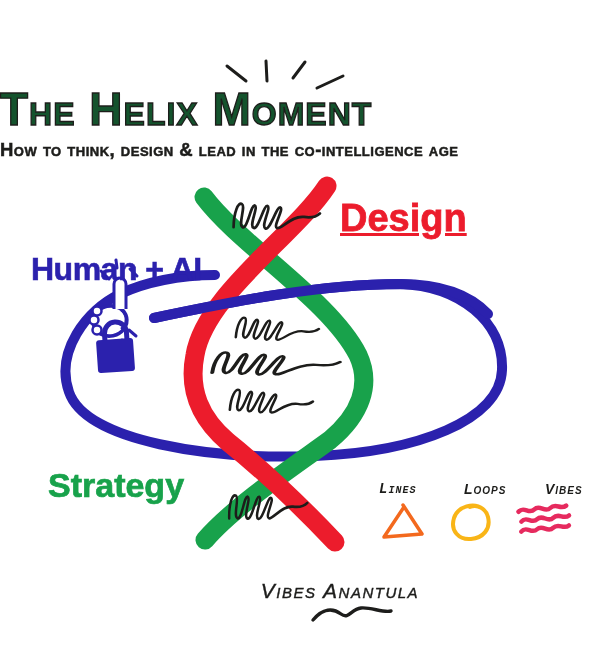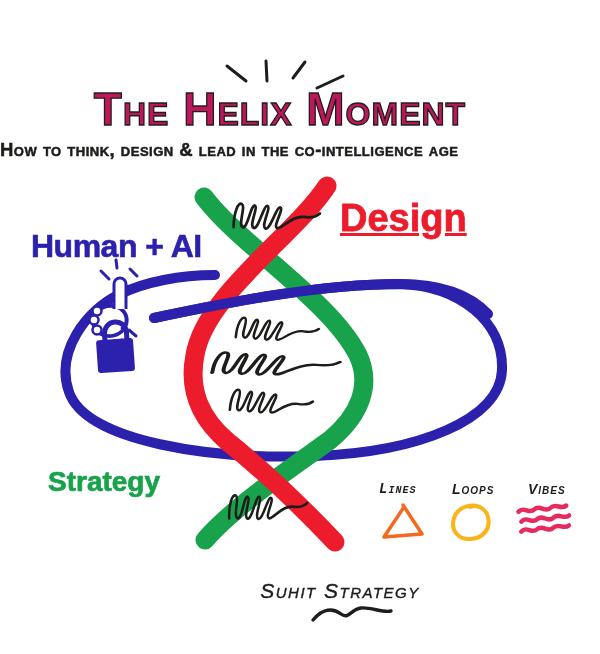--- a/index.html
+++ b/index.html
@@ -2,38 +2,38 @@
 <html><head>
 <meta charset="utf-8">
 <style>
   html,body{margin:0;padding:0;background:#ffffff;}
   .canvas{
     position:relative;width:600px;height:654px;overflow:hidden;background:#ffffff;
     font-family:"Liberation Sans",sans-serif;
   }
   .art{position:absolute;left:0;top:0;}
   .title{
-    position:absolute;left:0;top:86px;width:560px;text-align:center;
-    font-size:46px;font-weight:700;font-variant:small-caps;color:#be185d;
+    position:absolute;left:0;top:86px;width:560px;text-align:left;
+    font-size:46px;font-weight:700;font-variant:small-caps;color:#14532d;
     -webkit-text-stroke:1.3px #1d1d1b;letter-spacing:1px;line-height:1.0;
   }
   .subtitle{
     position:absolute;left:0;top:139px;width:586px;text-align:left;
     font-size:18.5px;font-weight:700;font-variant:small-caps;color:#1d1d1b;
     -webkit-text-stroke:0.5px #1d1d1b;letter-spacing:0.5px;
   }
   .lbl{position:absolute;font-weight:700;line-height:1;white-space:nowrap;}
-  .lbl-human{left:31px;top:230px;font-size:32px;color:#2b21ad;-webkit-text-stroke:0.6px #2b21ad;letter-spacing:-0.5px;}
+  .lbl-human{left:31px;top:253px;font-size:32px;color:#2b21ad;-webkit-text-stroke:0.6px #2b21ad;letter-spacing:-0.5px;}
   .lbl-design{left:340px;top:199px;font-size:38px;color:#ec1c2c;text-decoration:underline;-webkit-text-stroke:0.8px #ec1c2c;}
-  .lbl-strategy{left:48px;top:468px;font-size:28px;color:#18a24b;-webkit-text-stroke:0.7px #18a24b;}
+  .lbl-strategy{left:48px;top:468px;font-size:34px;color:#18a24b;-webkit-text-stroke:0.7px #18a24b;}
   .legend-label{
     position:absolute;top:481px;font-size:14px;font-weight:700;font-style:italic;
     font-variant:small-caps;color:#1d1d1b;letter-spacing:1px;white-space:nowrap;
   }
-  .ll-lines{left:379px;font-family:Liberation Mono, monospace;} .ll-loops{left:452px;text-align:center;} .ll-vibes{left:528px;font-style:italic;}
+  .ll-lines{left:379px;font-family:Liberation Mono, monospace;} .ll-loops{left:464px;text-align:center;} .ll-vibes{left:545px;font-style:italic;}
   .signature{
     position:absolute;left:240px;top:579px;width:200px;text-align:center;
     font-size:21px;font-style:italic;font-variant:small-caps;color:#1d1d1b;
     letter-spacing:1.5px;-webkit-text-stroke:0.4px #1d1d1b;white-space:nowrap;
   }
 </style>
 </head>
 <body>
 
 <div class="canvas">
@@ -113,14 +113,14 @@
   <div class="subtitle">How to think, design &amp; lead in the co-intelligence age</div>
 
   <div class="lbl lbl-human">Human + AI</div>
   <div class="lbl lbl-design">Design</div>
   <div class="lbl lbl-strategy">Strategy</div>
 
   <div class="legend-label ll-lines">Lines</div>
   <div class="legend-label ll-loops">Loops</div>
   <div class="legend-label ll-vibes">Vibes</div>
 
-  <div class="signature">Suhit Strategy</div>
+  <div class="signature">Vibes Anantula</div>
 </div>
 
 </body></html>

